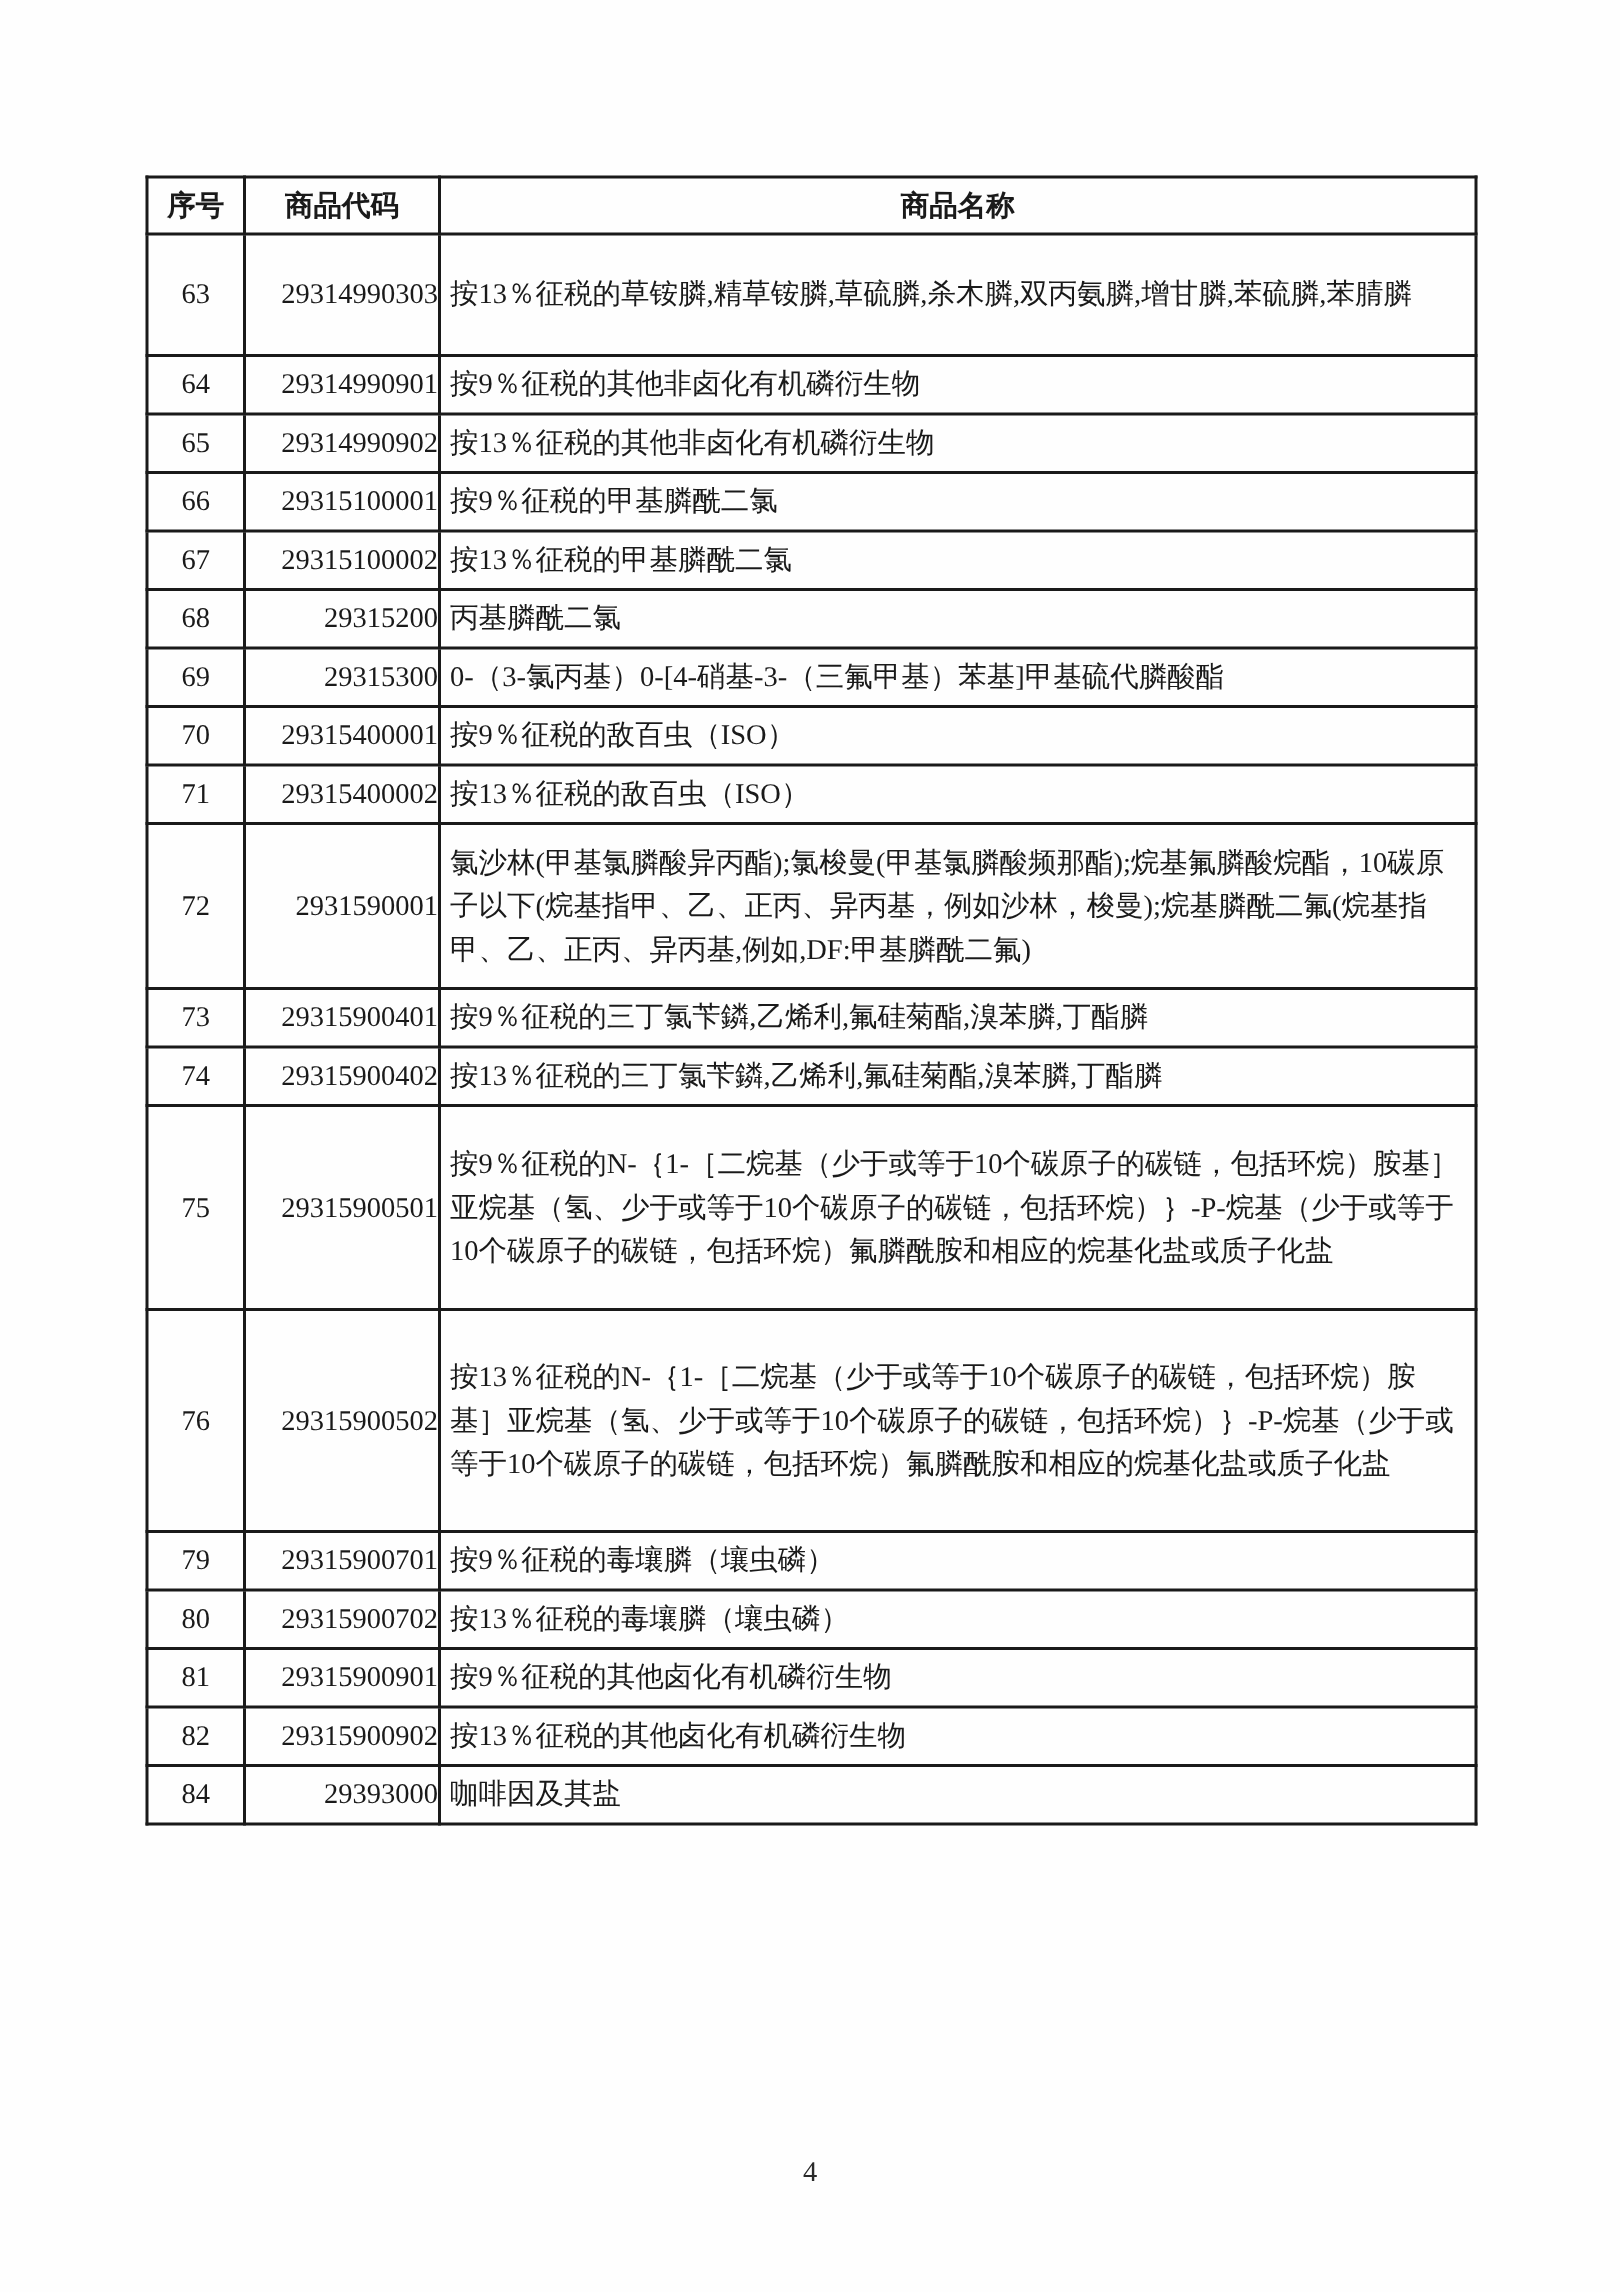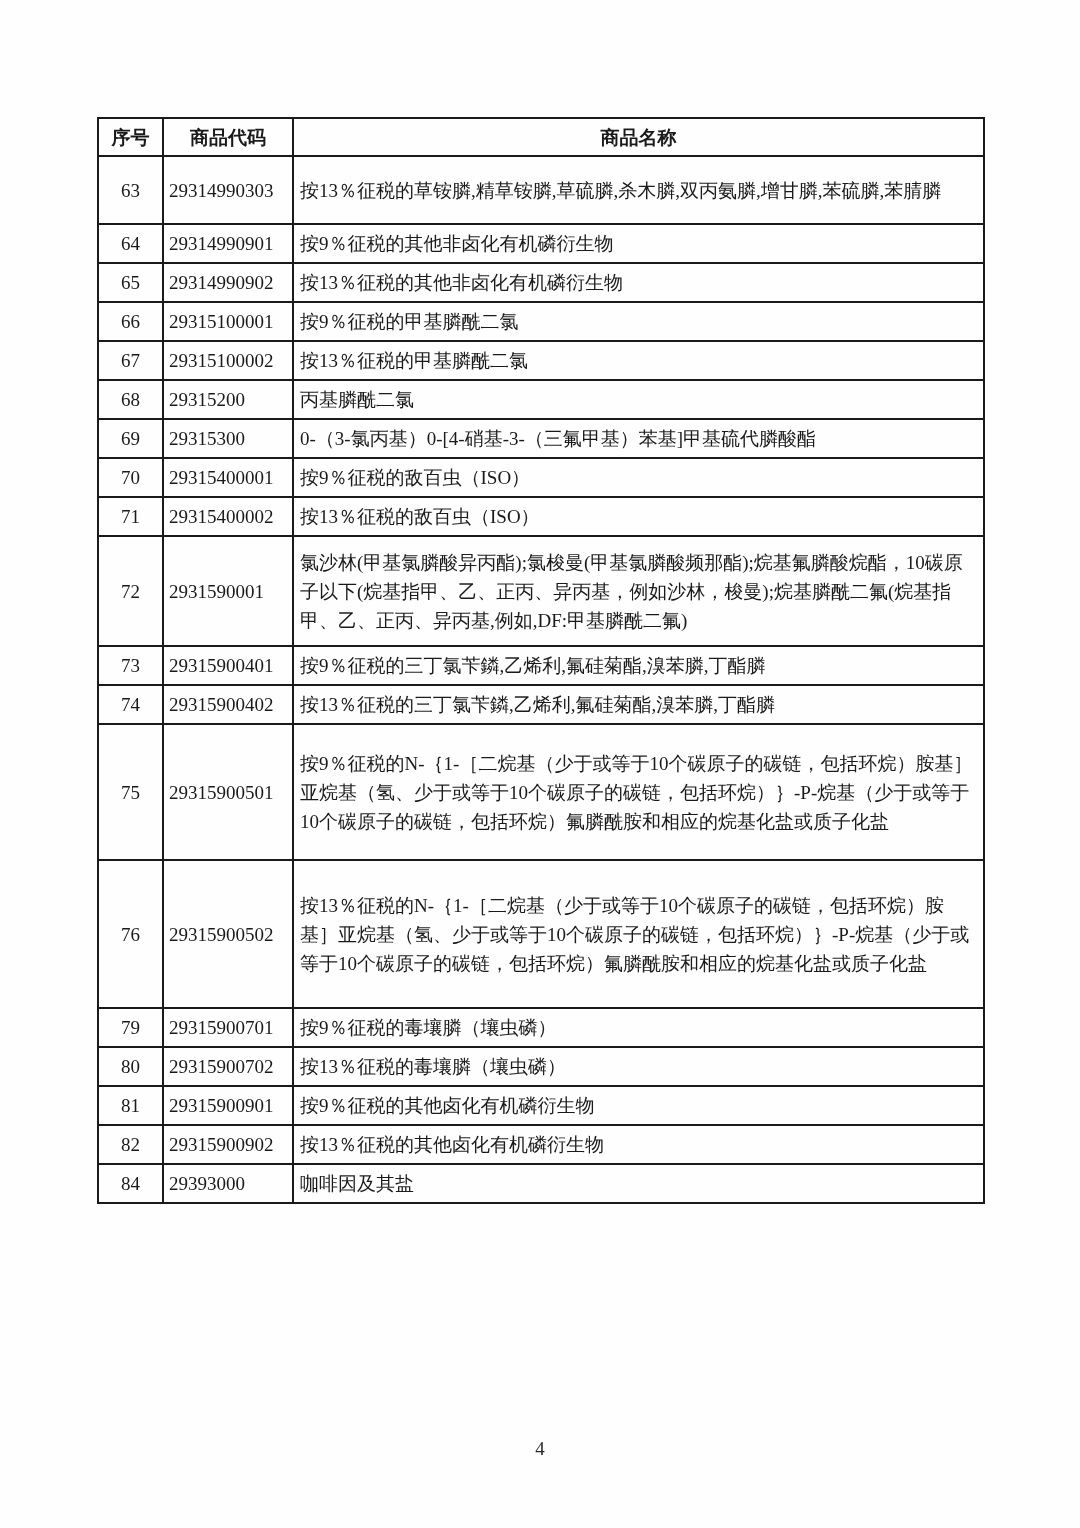--- a/index.html
+++ b/index.html
@@ -37,21 +37,21 @@
   th.col-no, th.col-code, th.col-name {
     font-weight: bold;
     font-size: 21px;
     text-align: center;
   }
   td.col-no {
     text-align: center;
     font-size: 19px;
   }
   td.col-code {
-    text-align: left;
+    text-align: right;
     padding-left: 5px;
     font-size: 19px;
   }
   td.col-name {
     text-align: left;
     padding: 4px 5px 4px 6px;
   }
   .page-number {
     position: absolute;
     left: 0;
@@ -73,21 +73,21 @@
       <col style="width:691px">
     </colgroup>
     <thead>
       <tr>
         <th class="col-no">序号</th>
         <th class="col-code">商品代码</th>
         <th class="col-name">商品名称</th>
       </tr>
     </thead>
     <tbody id="table-body">
-        <tr style="height: 68px;">
+        <tr style="height: 81px;">
           <td class="col-no">63</td>
           <td class="col-code">29314990303</td>
           <td class="col-name">按13％征税的草铵膦,精草铵膦,草硫膦,杀木膦,双丙氨膦,增甘膦,苯硫膦,苯腈膦</td>
         </tr>
         <tr style="height: 37px;">
           <td class="col-no">64</td>
           <td class="col-code">29314990901</td>
           <td class="col-name">按9％征税的其他非卤化有机磷衍生物</td>
         </tr>
         <tr style="height: 37px;">

